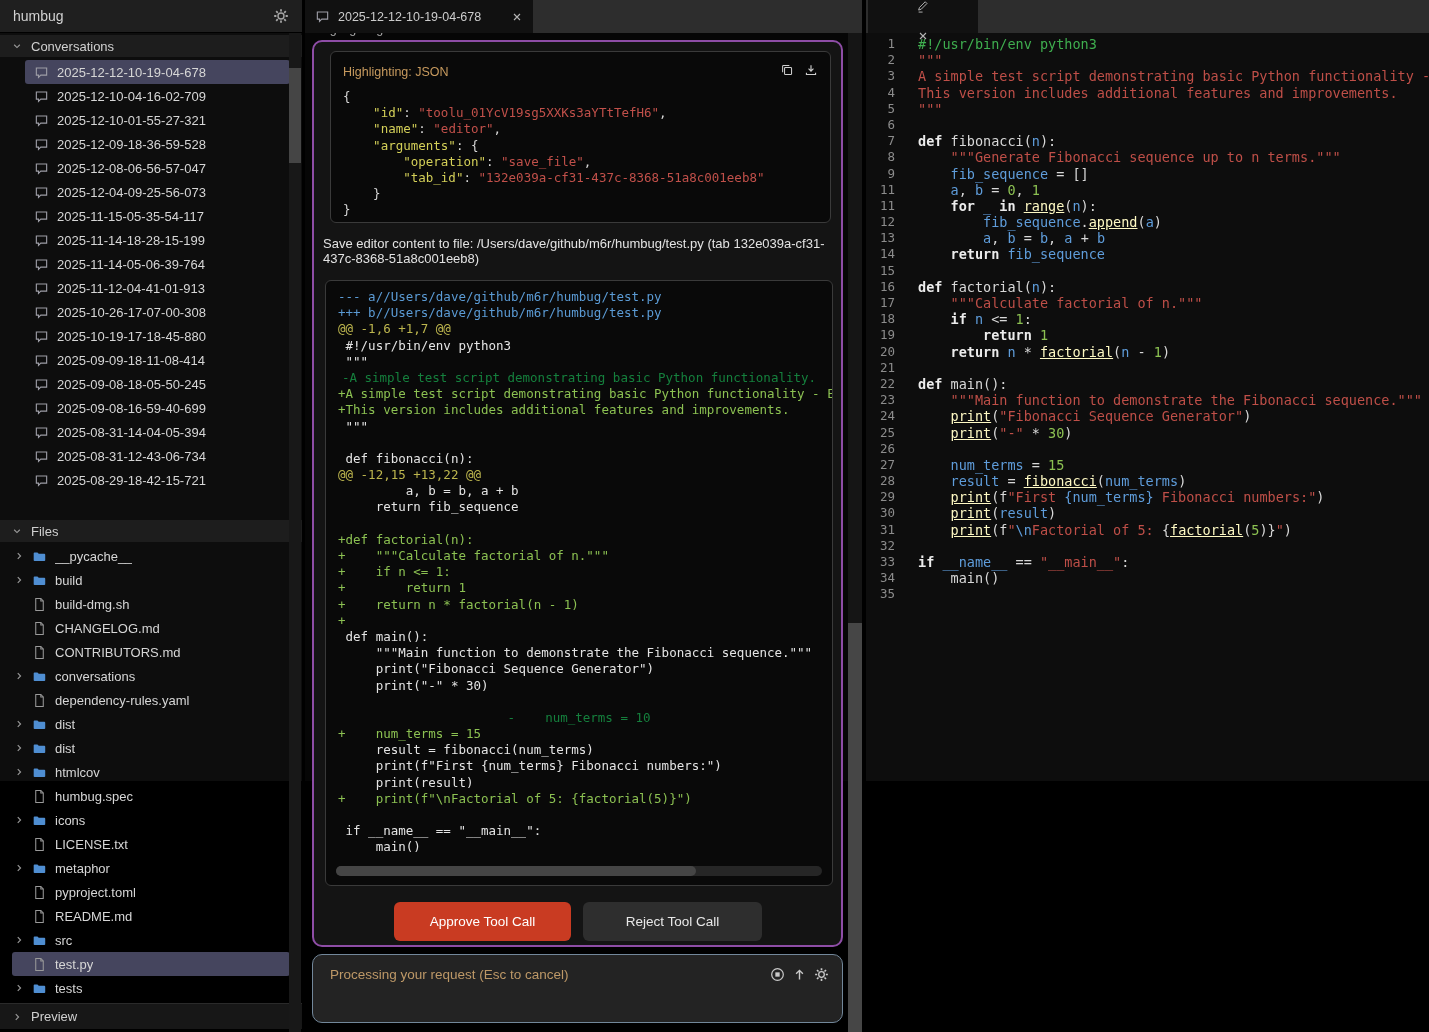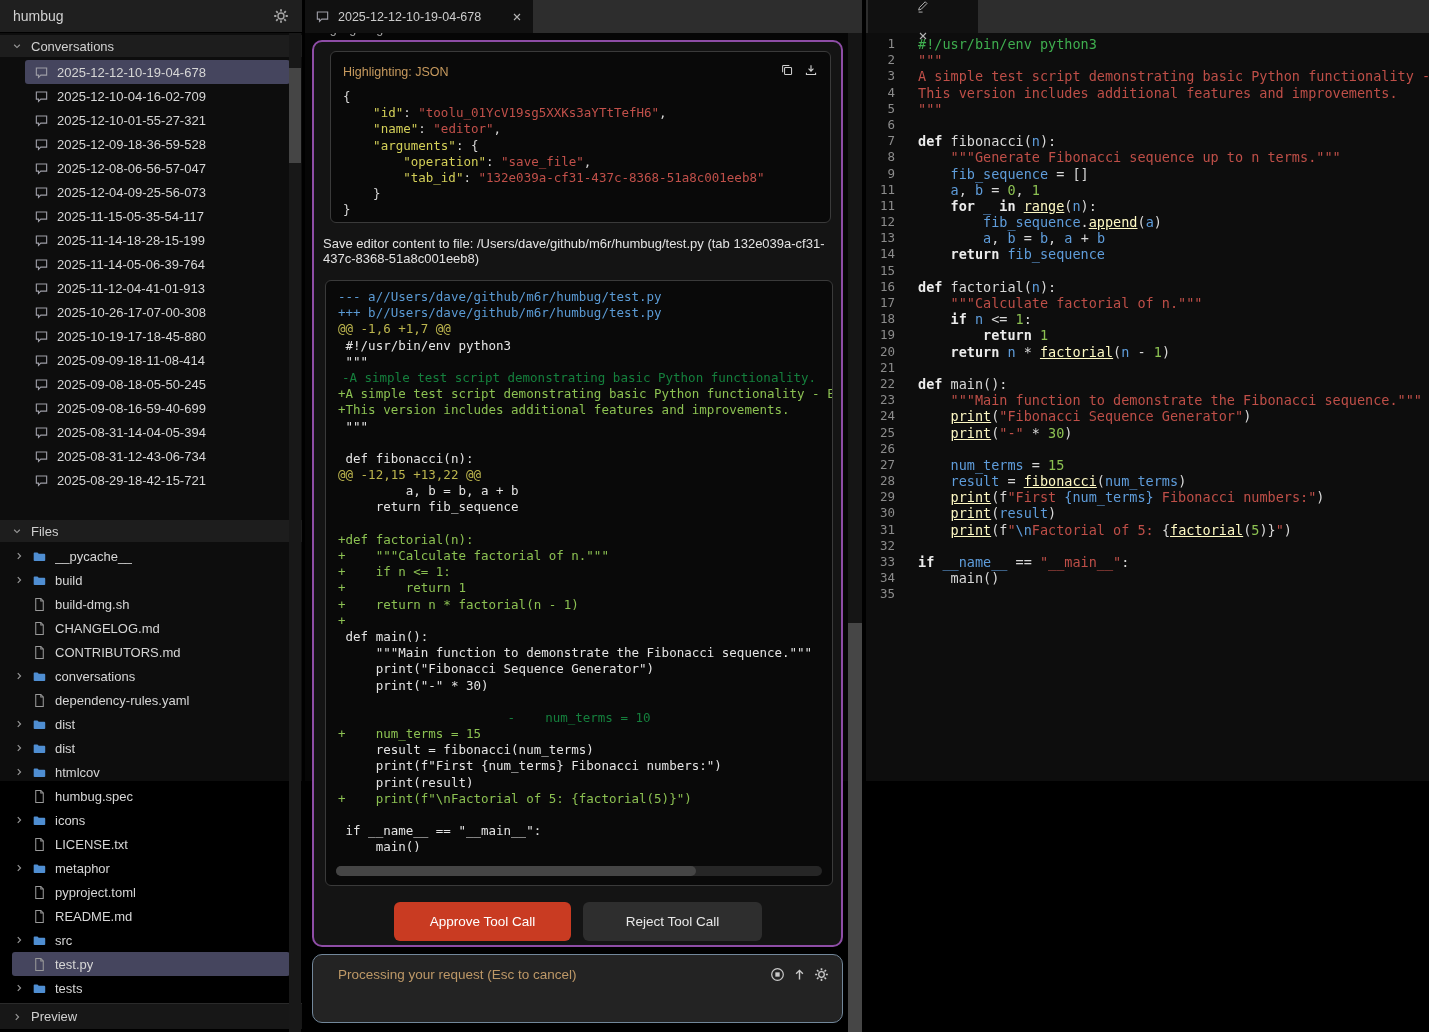--- a/index.html
+++ b/index.html
@@ -60,21 +60,21 @@
   #diff-scroll{position:absolute;left:10px;right:10px;bottom:9px;height:10px;background:#262626;border-radius:5px;}
   #diff-thumb{position:absolute;left:0;top:0;height:100%;width:74%;background:#454545;border-radius:5px;}
 
   .btn{position:absolute;top:860px;height:39px;border:none;border-radius:6px;font-size:13.5px;font-weight:500;
        font-family:Liberation Sans, sans-serif;}
   #approve{left:80px;width:177px;background:#c93b22;color:#ffffff;}
   #reject{left:269px;width:179px;background:#2e2e2e;color:#e8e8e8;}
 
   #inputbox{position:absolute;left:7px;top:954px;width:531px;height:69px;background:#232323;
             border:1px solid #72879a;border-radius:10px;box-sizing:border-box;}
-  #placeholder{position:absolute;left:25px;top:12px;color:#bd9867;font-size:13.5px;}
+  #placeholder{position:absolute;left:17px;top:12px;color:#bd9867;font-size:13.5px;}
   .in-ic{position:absolute;top:12px;width:15px;height:15px;color:#c9c9c9;}
   #stop-ic{right:57px;} #up-ic{right:35px;} #ingear-ic{right:13px;}
 
   #c-scroll{position:absolute;left:543px;top:33px;width:14px;height:999px;background:#151515;}
   #c-thumb{position:absolute;left:0;top:590px;width:100%;height:409px;background:#464646;}
 
   
   #rightp{left:866px;width:563px;background:#0d0d0d;}
   #r-tab{left:2px;width:110px;flex-direction:column;}
   .pencil{width:14px;height:14px;color:#b5b5b5;}

